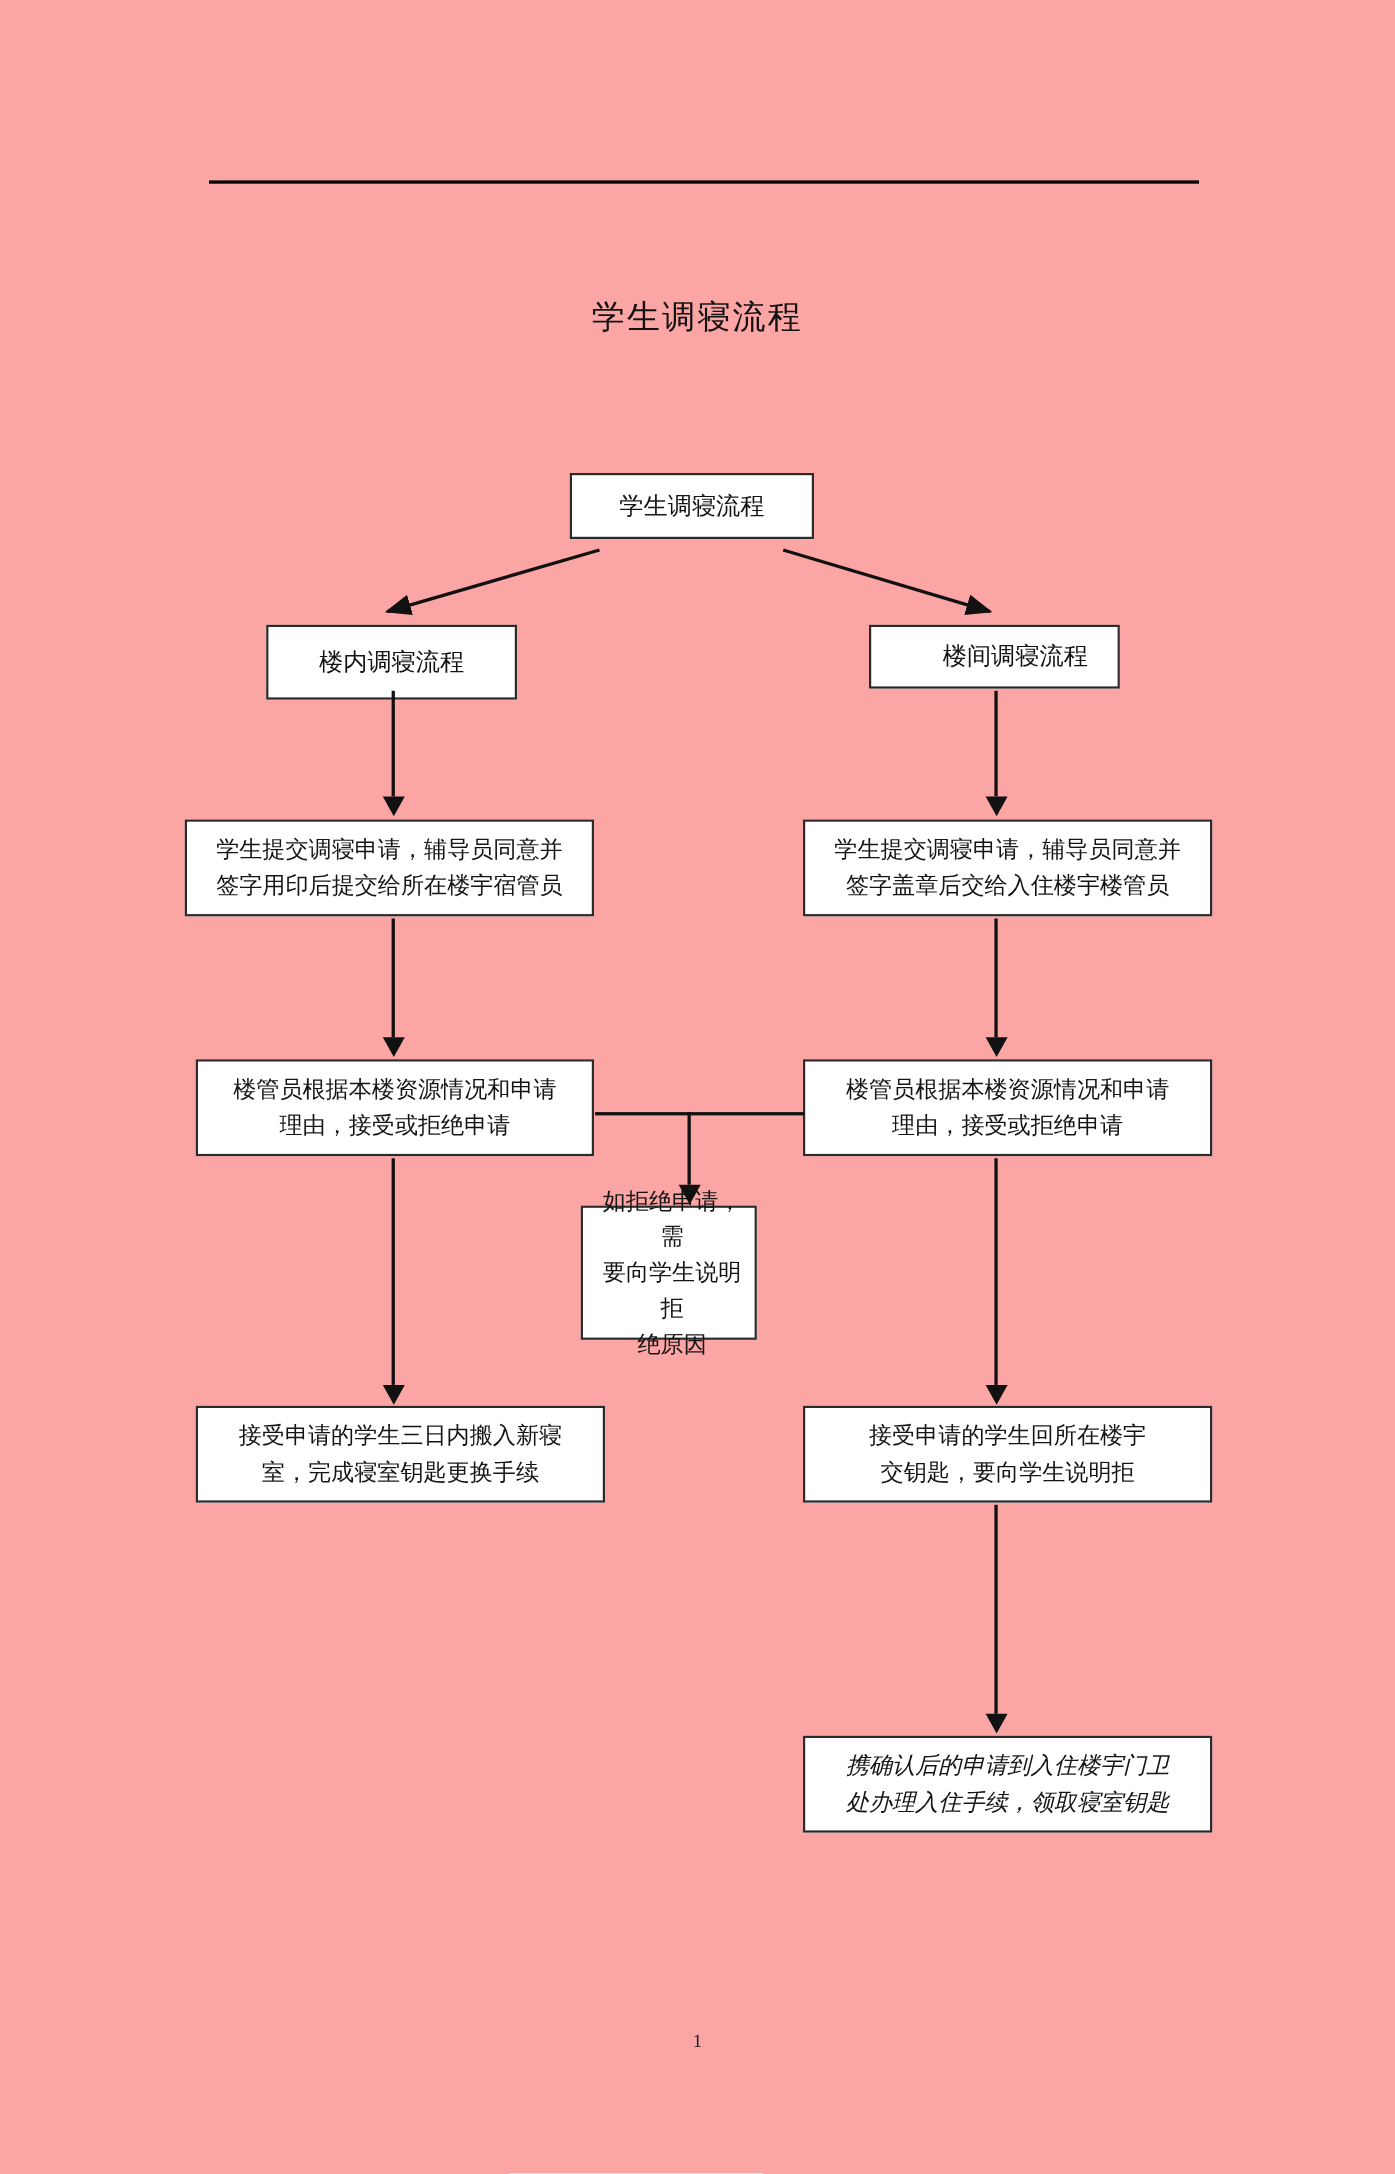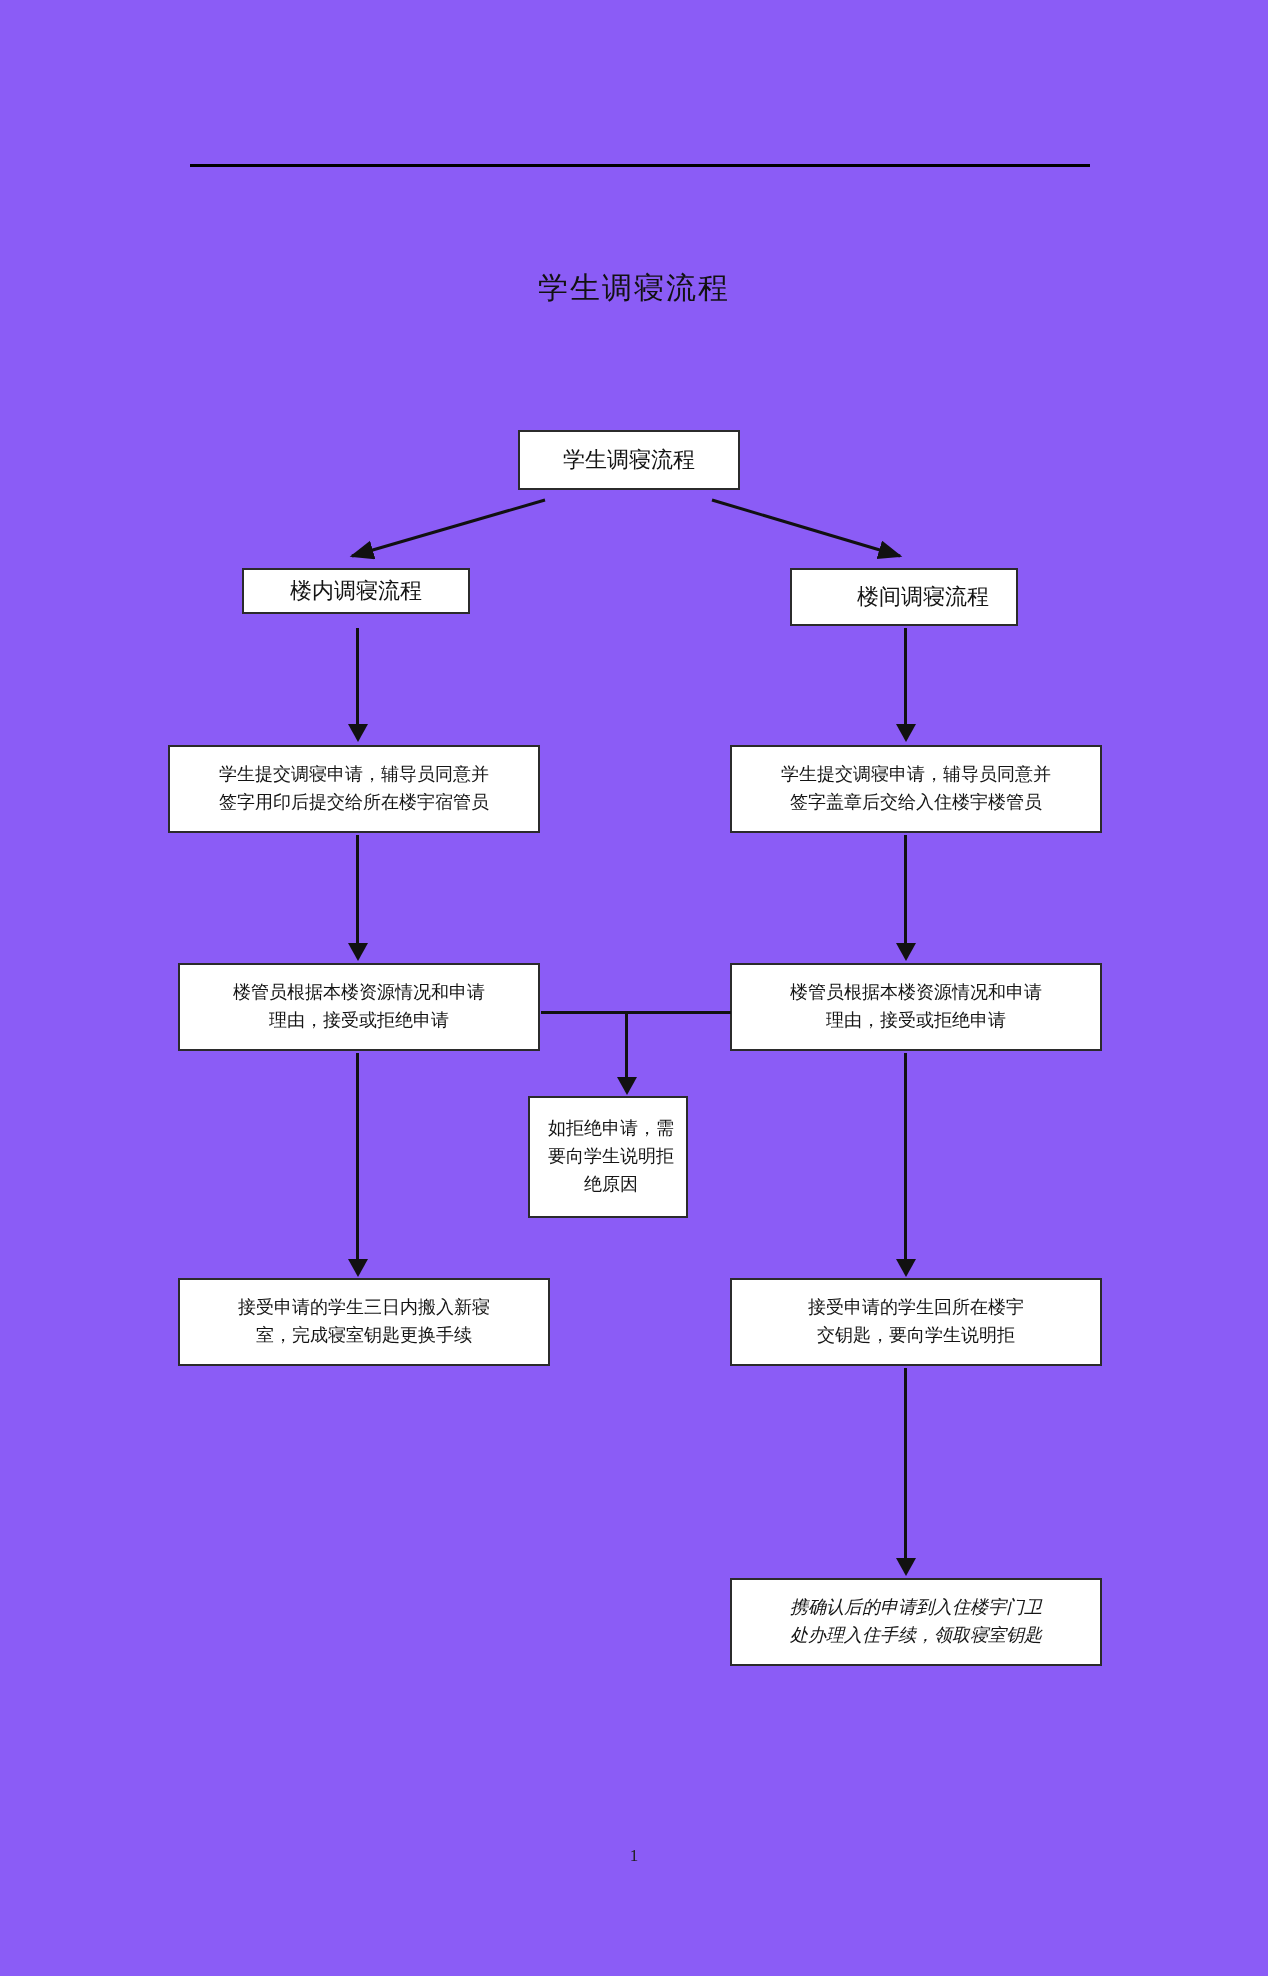--- a/index.html
+++ b/index.html
@@ -10,21 +10,21 @@
   }
   body {
     font-family: "Liberation Serif", "DejaVu Serif", serif;
     color: #1a1a1a;
   }
   #page {
     position: relative;
     width: 1268px;
     height: 1976px;
     margin: 0 auto;
-    background: #8b5cf6;
+    background: #fca5a5;
     overflow: hidden;
   }
 
   
   .header-rule {
     position: absolute;
     left: 190px;
     top: 164px;
     width: 900px;
     height: 0;
@@ -58,34 +58,34 @@
   
   .node {
     position: absolute;
     box-sizing: border-box;
     border: 2px solid #2b2b2b;
     background: #ffffff;
     display: flex;
     align-items: center;
     justify-content: center;
     text-align: center;
-    font-size: 18px;
+    font-size: 21px;
     line-height: 1.55;
     padding: 6px 10px;
     color: #141414;
     font-family: "Liberation Serif", "DejaVu Serif", serif;
   }
   .node .txt {
     display: block;
     width: 100%;
     white-space: pre-line;
   }
 
   .node-root      { left: 518px; top: 430px;  width: 222px; height: 60px;  font-size: 22px; }
-  .node-left-1    { left: 242px; top: 568px;  width: 228px; height: 46px;  font-size: 22px; }
+  .node-left-1    { left: 242px; top: 568px;  width: 228px; height: 68px;  font-size: 22px; }
   .node-right-1   { left: 790px; top: 568px;  width: 228px; height: 58px;  font-size: 22px; padding-left: 48px; }
 
   .node-left-2    { left: 168px; top: 745px;  width: 372px; height: 88px; }
   .node-right-2   { left: 730px; top: 745px;  width: 372px; height: 88px; }
 
   .node-left-3    { left: 178px; top: 963px;  width: 362px; height: 88px; }
   .node-right-3   { left: 730px; top: 963px;  width: 372px; height: 88px; }
 
   .node-reject    { left: 528px; top: 1096px; width: 160px; height: 122px;
                     justify-content: flex-start; text-align: left; padding-left: 16px; }

